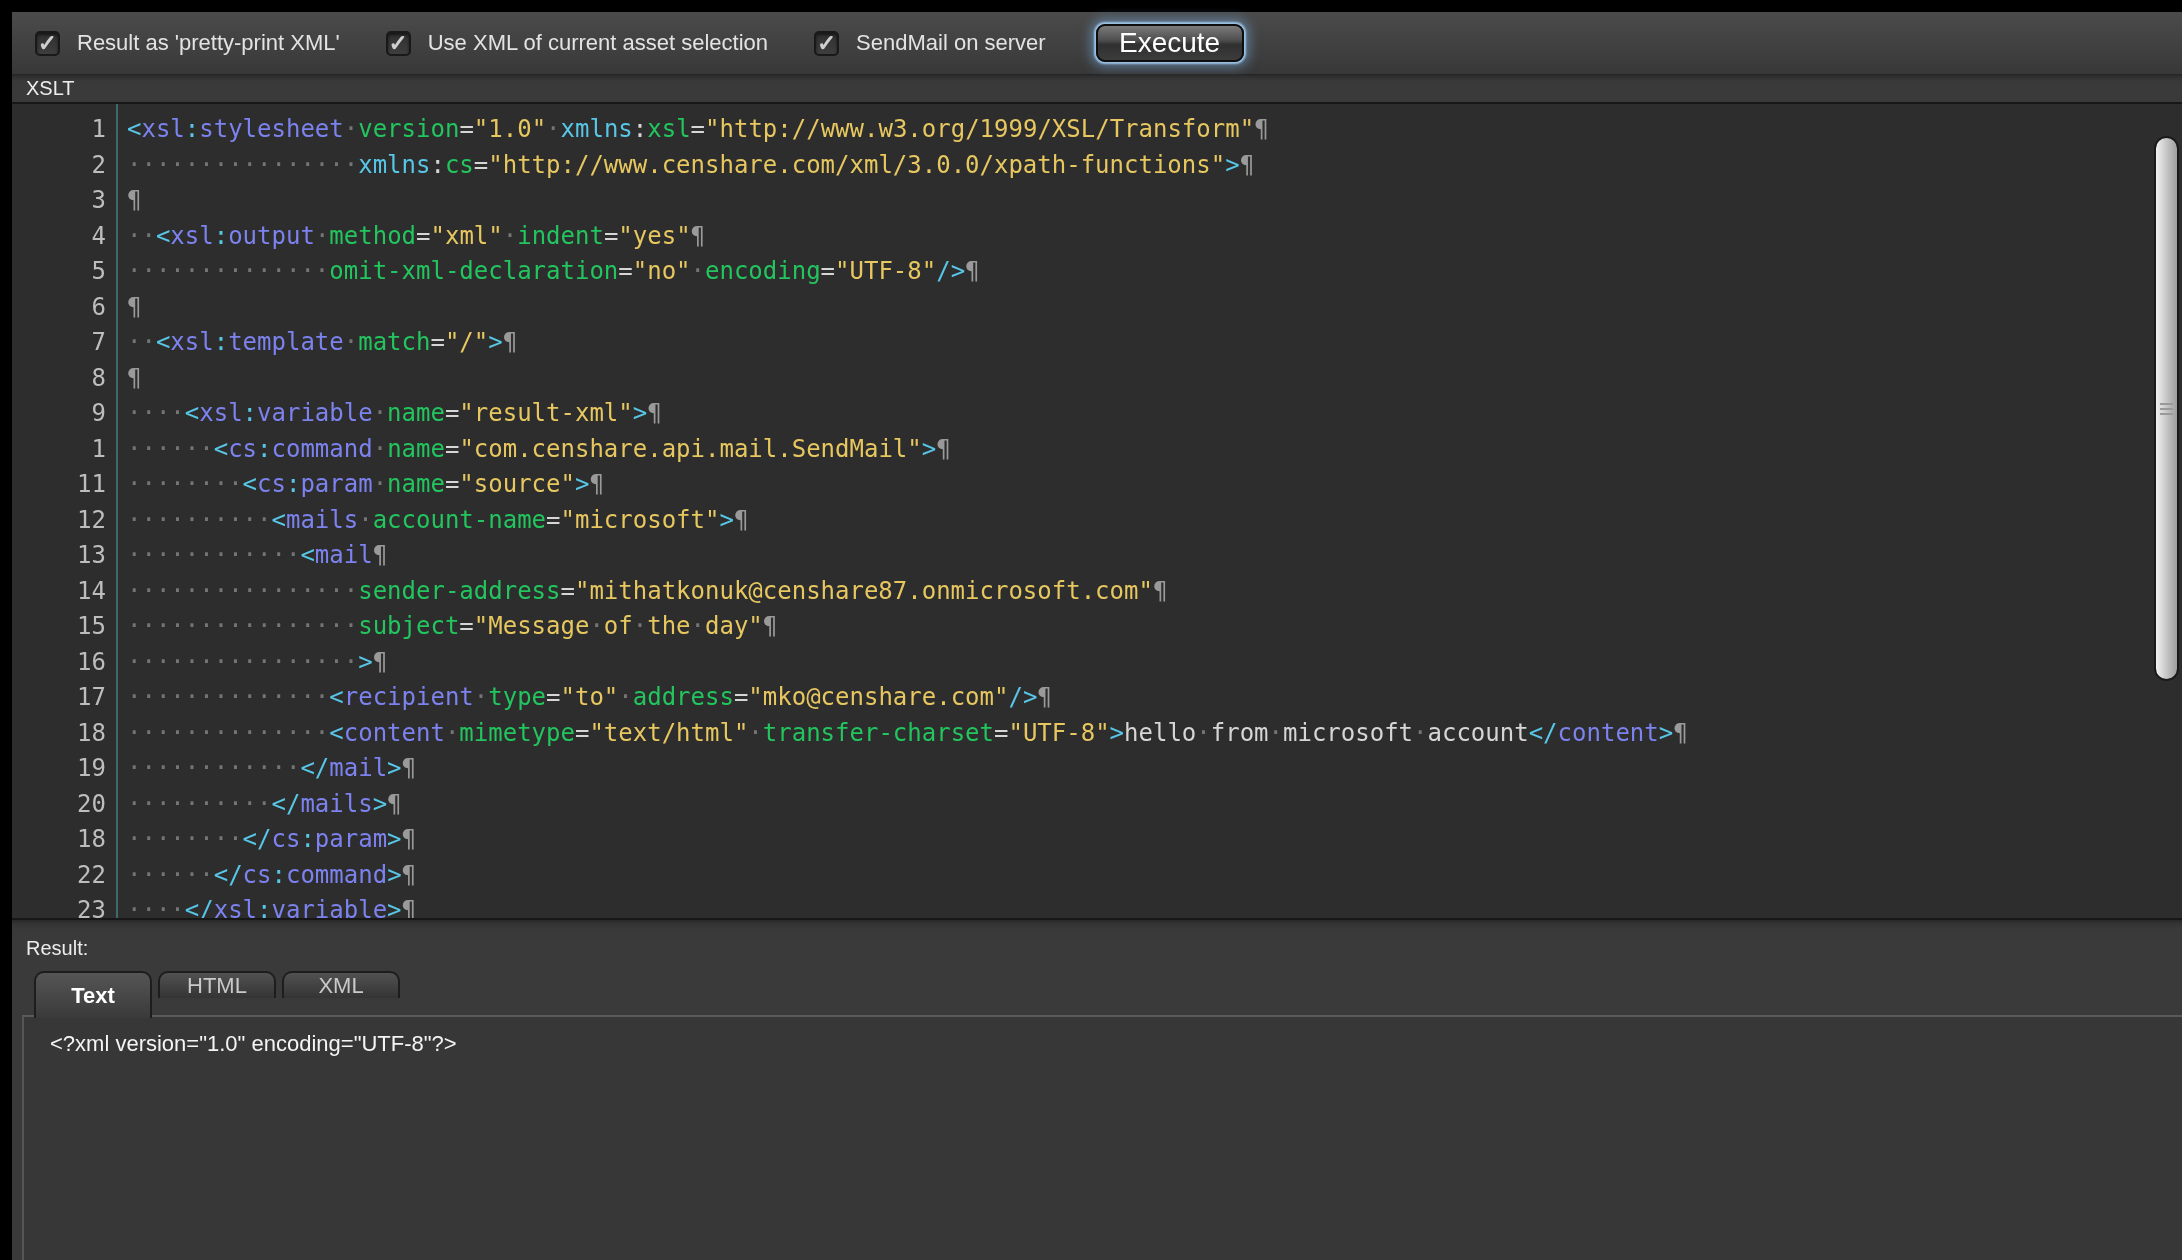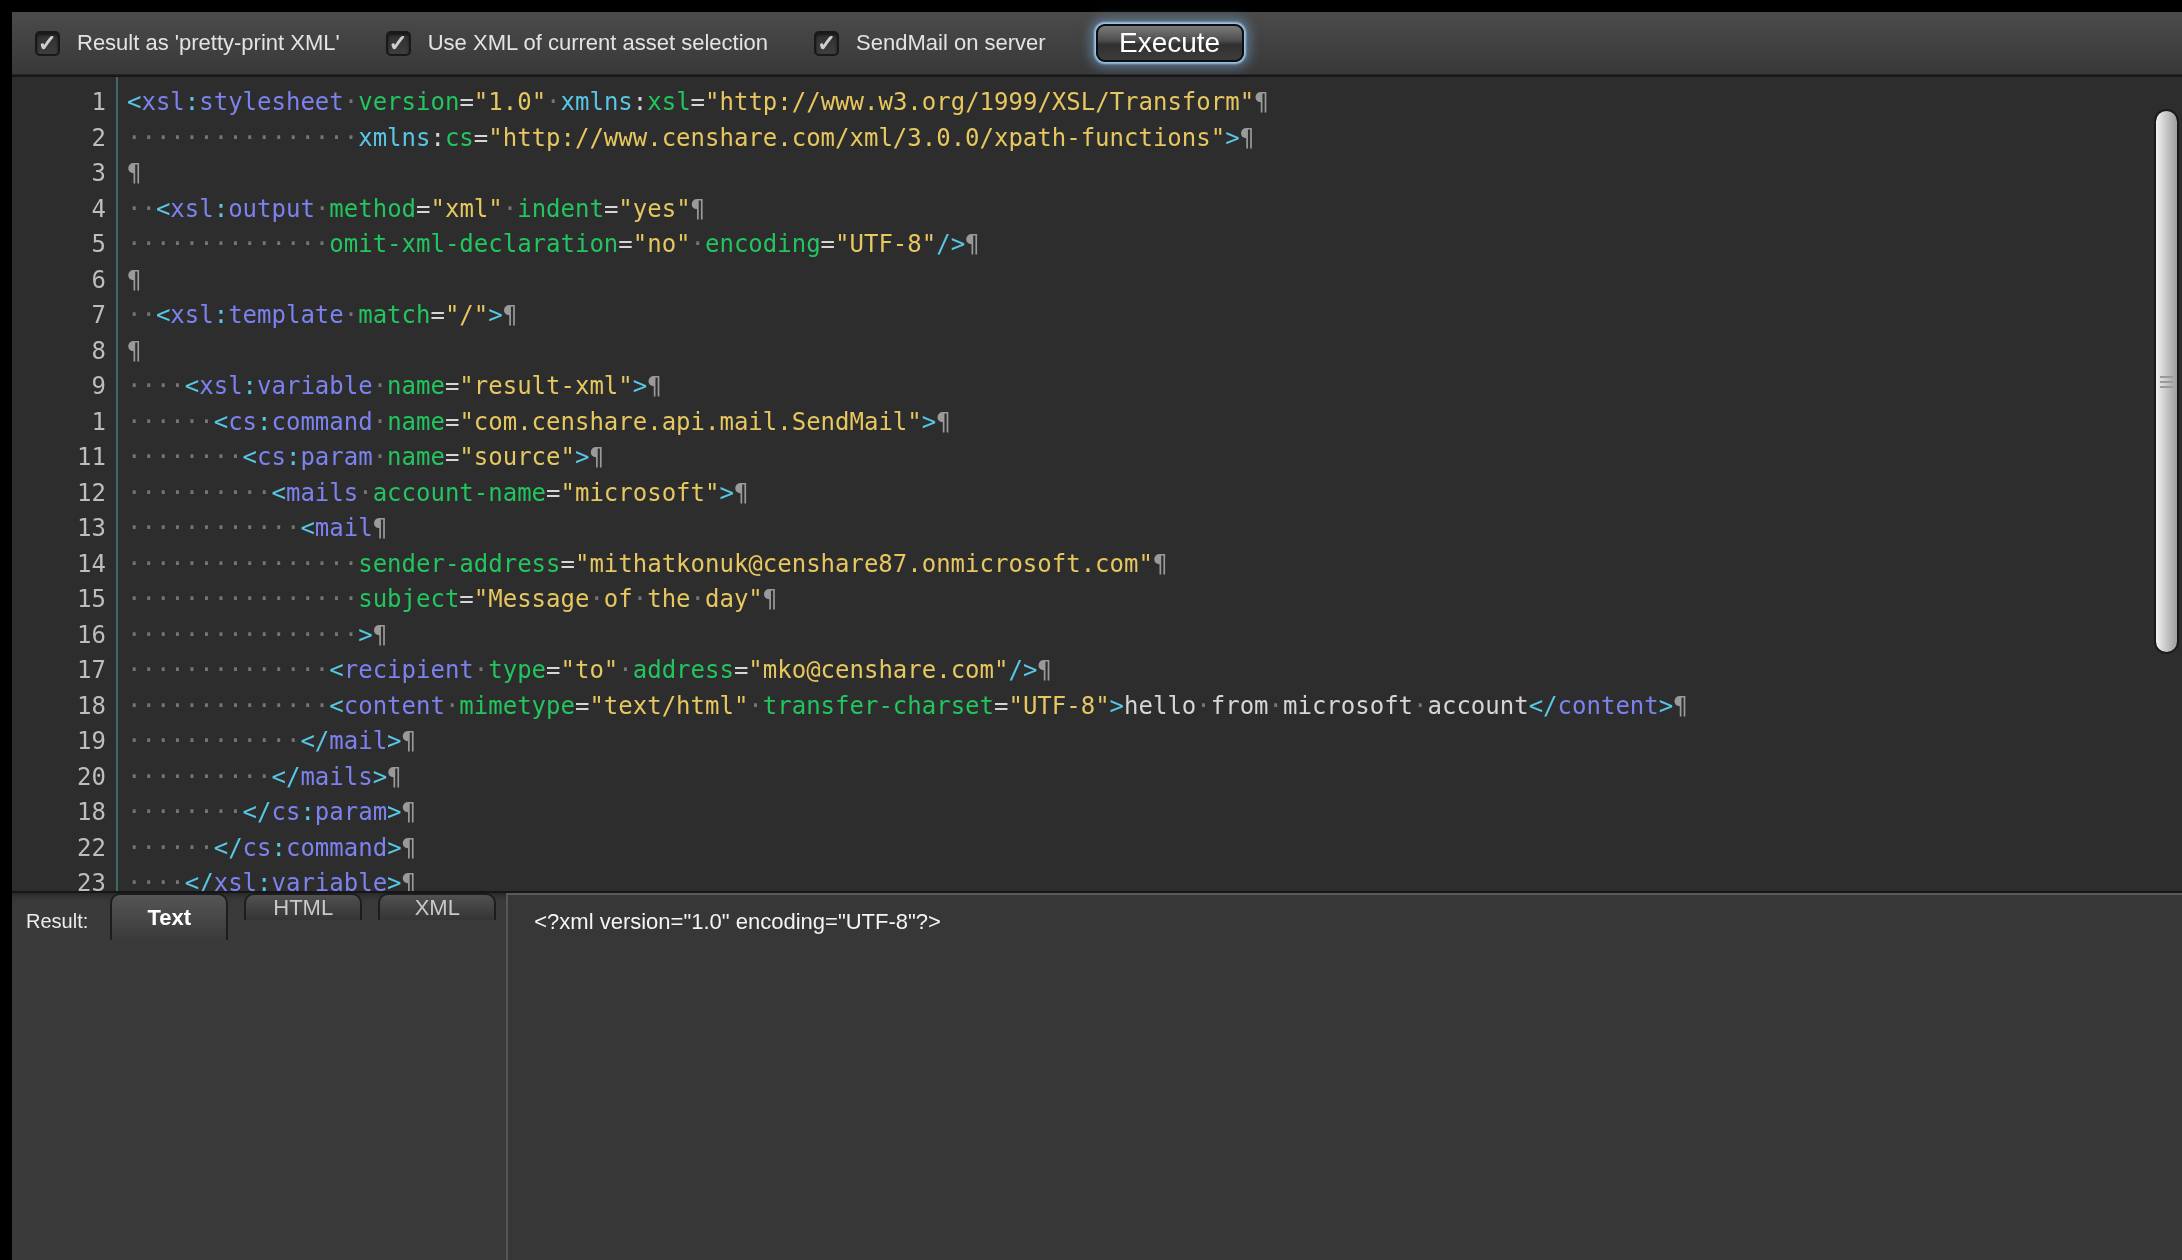--- a/index.html
+++ b/index.html
@@ -28,23 +28,23 @@
   .c-a{color:#22c55e;}   
   .c-v{color:#e7c75f;}   
   .c-w{color:#757575;}   
   .c-q{color:#9a9a9a;}   
   .c-e{color:#d6d6d6;}   
   .c-p{color:#d6d6d6;}   
   .vscroll{position:absolute;right:3px;top:32px;width:25px;height:545px;box-sizing:border-box;border:2px solid #1a1a1a;border-radius:13px;background:linear-gradient(90deg,#f2f2f2,#c2c2c2 55%,#9e9e9e);}
   .vscroll .grip{position:absolute;left:4px;right:4px;top:50%;height:12px;margin-top:-6px;background:repeating-linear-gradient(#9a9a9a 0 2px,transparent 2px 5px);}
 
   
-  .result-section{flex:1;background:#3a3a3a;display:flex;flex-direction:row;box-shadow:inset 0 8px 8px -8px rgba(0,0,0,.6);min-height:0;}
+  .result-section{flex:1;background:#3a3a3a;display:flex;flex-direction:column;box-shadow:inset 0 8px 8px -8px rgba(0,0,0,.6);min-height:0;}
   .result-label{margin:17px 0 11px 14px;color:#ededed;font-size:20px;}
-  .tabbar{display:flex;padding-left:22px;gap:16px;height:44px;flex:none;position:relative;z-index:2;}
+  .tabbar{display:flex;padding-left:22px;gap:6px;height:44px;flex:none;position:relative;z-index:2;}
   .tab{min-width:118px;box-sizing:border-box;padding:0 22px;height:27px;display:flex;align-items:center;justify-content:center;color:#c9c9c9;font-size:22px;background:linear-gradient(#515151,#343434);border:2px solid #1d1d1d;border-bottom:none;border-radius:10px 10px 0 0;cursor:pointer;}
   .tab.active{font-weight:bold;color:#fff;height:47px;margin-bottom:-3px;background:linear-gradient(#555,#3a3a3a);}
   .result-panel{flex:1;margin-left:10px;background:#373737;border-top:2px solid #5a5a5a;border-left:2px solid #565656;padding:12px 0 0 26px;color:#f4f4f4;font-size:22px;line-height:30px;min-height:0;}
   .result-line{white-space:pre;}
 </style>
 </head>
 <body>
 
 <div class="app">
 
@@ -59,20 +59,23 @@
           <span class="cb-label">Use XML of current asset selection</span>
         </label>
         <label class="cb-item">
           <span class="checkbox">✓</span>
           <span class="cb-label">SendMail on server</span>
         </label>
       </div>
     <button class="execute-btn">Execute</button>
   </div>
 
+  <div class="xslt-row">
+    <span class="xslt-label">XSLT</span>
+  </div>
 
   <div class="editor">
     <div class="gutter" id="gutter">
         <div class="ln">1</div>
         <div class="ln">2</div>
         <div class="ln">3</div>
         <div class="ln">4</div>
         <div class="ln">5</div>
         <div class="ln">6</div>
         <div class="ln">7</div>

